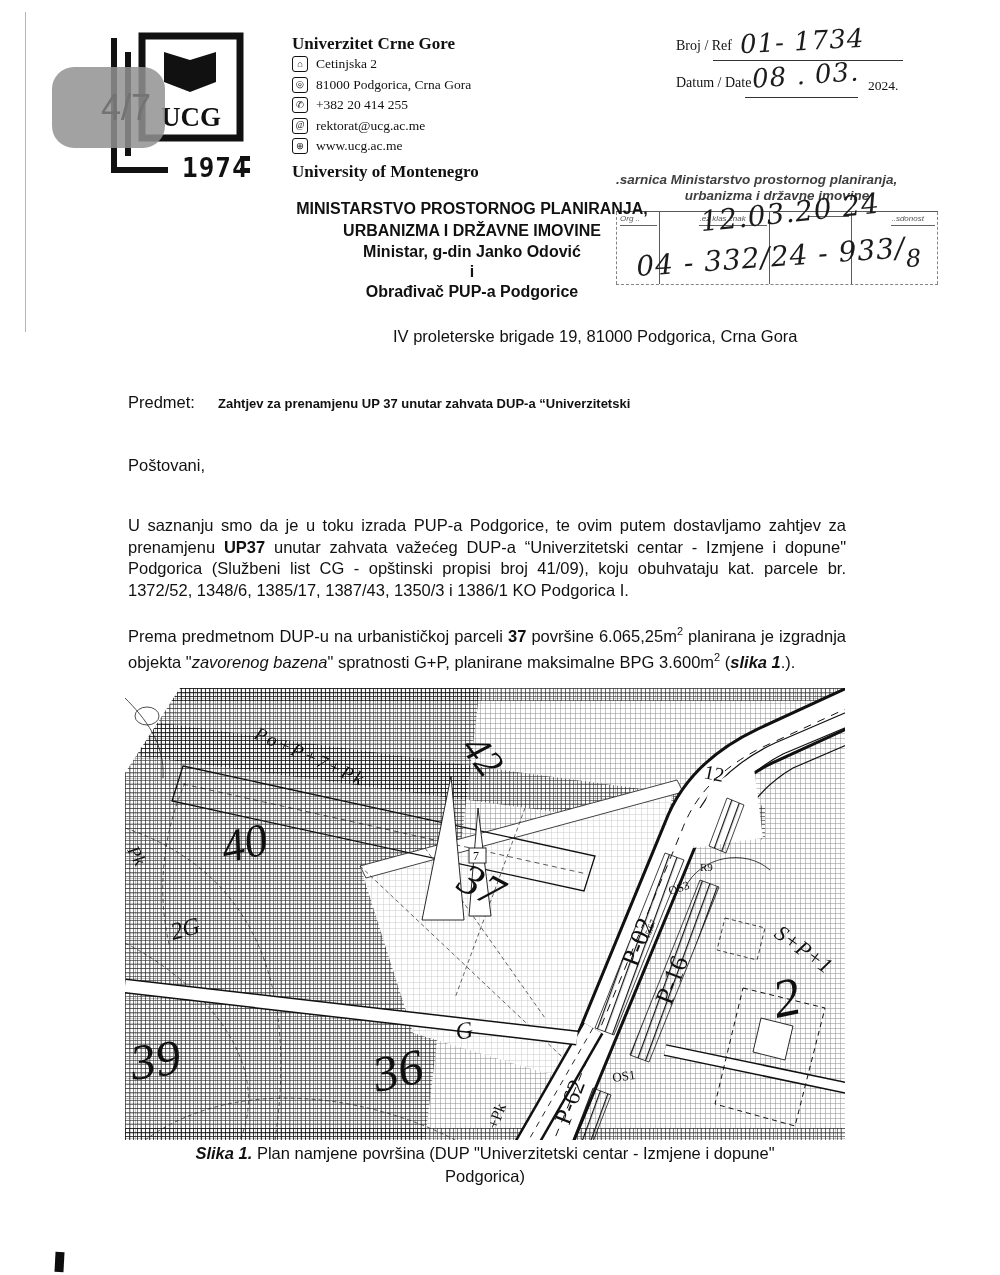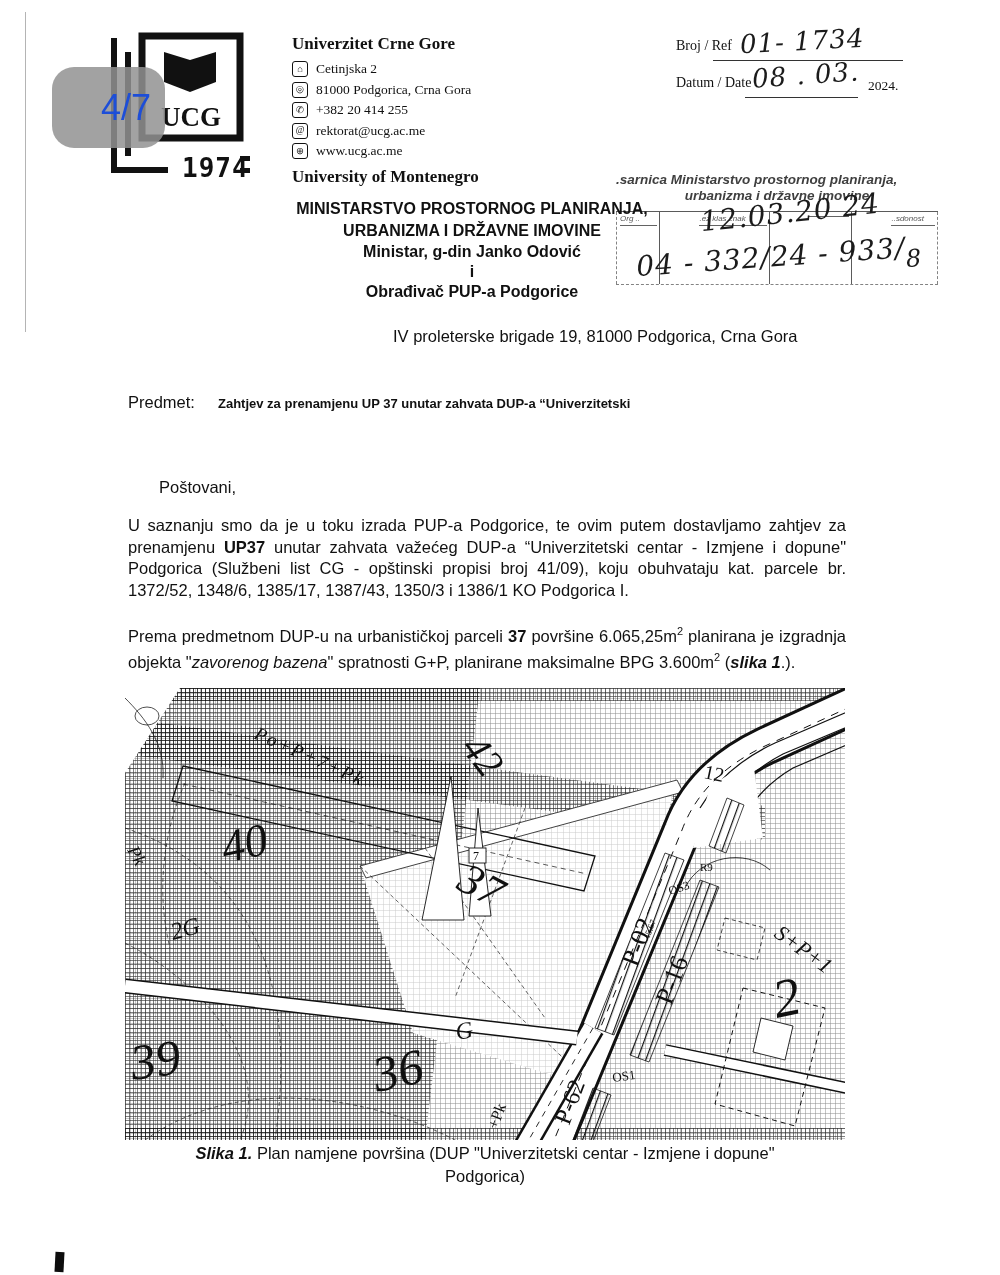--- a/index.html
+++ b/index.html
@@ -4,26 +4,26 @@
 <style>
   html,body{margin:0;padding:0;background:#e9e9e9;}
   .page{position:relative;width:1000px;height:1275px;background:#ffffff;overflow:hidden;
         font-family:"Liberation Sans",sans-serif;color:#111;}
   
   .scanline{position:absolute;left:25px;top:12px;width:1px;height:320px;background:#777;opacity:.55;}
   .corner-mark{position:absolute;left:55px;top:1252px;width:9px;height:20px;background:#0d0d0d;transform:rotate(3deg);}
   
   .badge{position:absolute;left:52px;top:67px;width:113px;height:81px;border-radius:22px;
          background:rgba(146,146,146,.85);display:flex;align-items:center;justify-content:flex-end;
-         padding-right:14px;box-sizing:border-box;color:#1d4ed8;font-size:36px;font-weight:400;}
+         padding-right:14px;box-sizing:border-box;color:#737373;font-size:36px;font-weight:400;}
   
   .logo{position:absolute;left:98px;top:30px;width:155px;height:152px;text-decoration:underline;}
   
   .lh{position:absolute;left:292px;top:34px;font-family:"Liberation Serif",serif;}
-  .lh-name{font-weight:bold;font-size:17px;margin-bottom:5px;}
+  .lh-name{font-weight:bold;font-size:17px;}
   .lh-row{display:flex;align-items:center;gap:8px;height:20.5px;font-size:13.5px;}
   .lh-icon{display:inline-flex;align-items:center;justify-content:center;width:14px;height:14px;
            border:1.2px solid #111;border-radius:3px;font-size:9.5px;line-height:1;flex:0 0 auto;}
   .lh-name-en{font-weight:bold;font-size:17px;margin-top:5px;}
   
   .ref-label{position:absolute;font-family:"Liberation Serif",serif;font-size:14px;}
   .hand{font-family:"DejaVu Serif",serif;font-style:italic;color:#1b1b1b;letter-spacing:1px;}
   .hw-broj{position:absolute;left:740px;top:26px;font-size:26px;transform:rotate(-3deg);}
   .hw-datum{position:absolute;left:752px;top:60px;font-size:26px;transform:rotate(-4deg);}
   .uline{position:absolute;height:1px;background:#333;}
@@ -44,21 +44,21 @@
   
   .recipient{position:absolute;left:256px;top:198px;width:432px;text-align:center;
              font-weight:bold;font-size:16px;line-height:21.5px;}
   .recipient .thin{font-weight:bold;line-height:18px;}
   .addr{position:absolute;left:393px;top:327px;font-size:16.5px;}
   
   .pred-label{position:absolute;left:128px;top:393px;font-size:16.5px;}
   .pred-text{position:absolute;left:218px;top:393px;width:600px;font-weight:bold;
              font-size:13px;line-height:22px;}
   
-  .saluto{position:absolute;left:128px;top:478px;font-size:16.5px;margin-left:31px;}
+  .saluto{position:absolute;left:128px;top:456px;font-size:16.5px;}
   .para{position:absolute;left:128px;width:718px;font-size:16.5px;line-height:21.6px;text-align:justify;}
   .p1{top:515px;}
   .p2{top:621px;}
   sup{font-size:11px;}
   .it{font-style:italic;}
   .bd{font-weight:bold;}
   .bdit{font-weight:bold;font-style:italic;}
   
   .map{position:absolute;left:125px;top:688px;width:720px;height:452px;}
   .map svg text{fill:#101010;font-family:"Liberation Serif",serif;}

